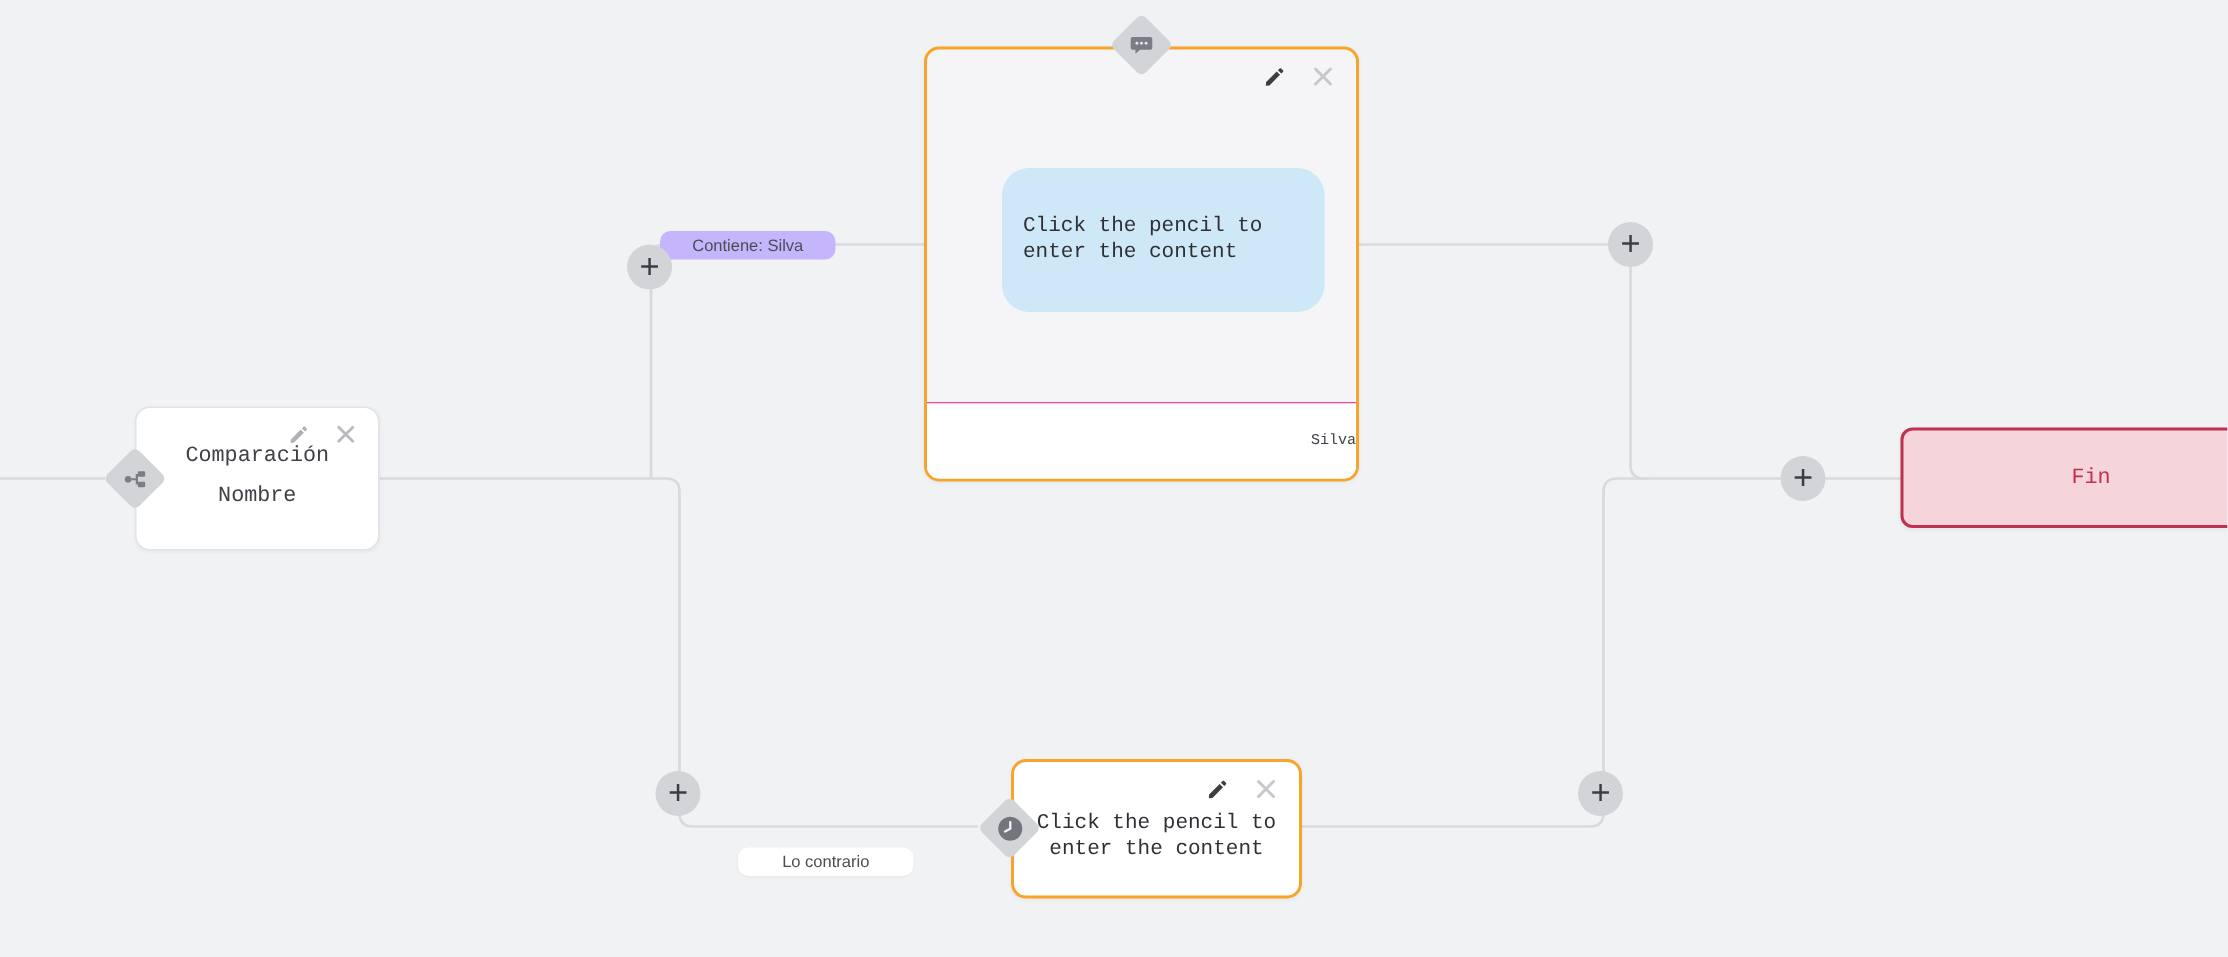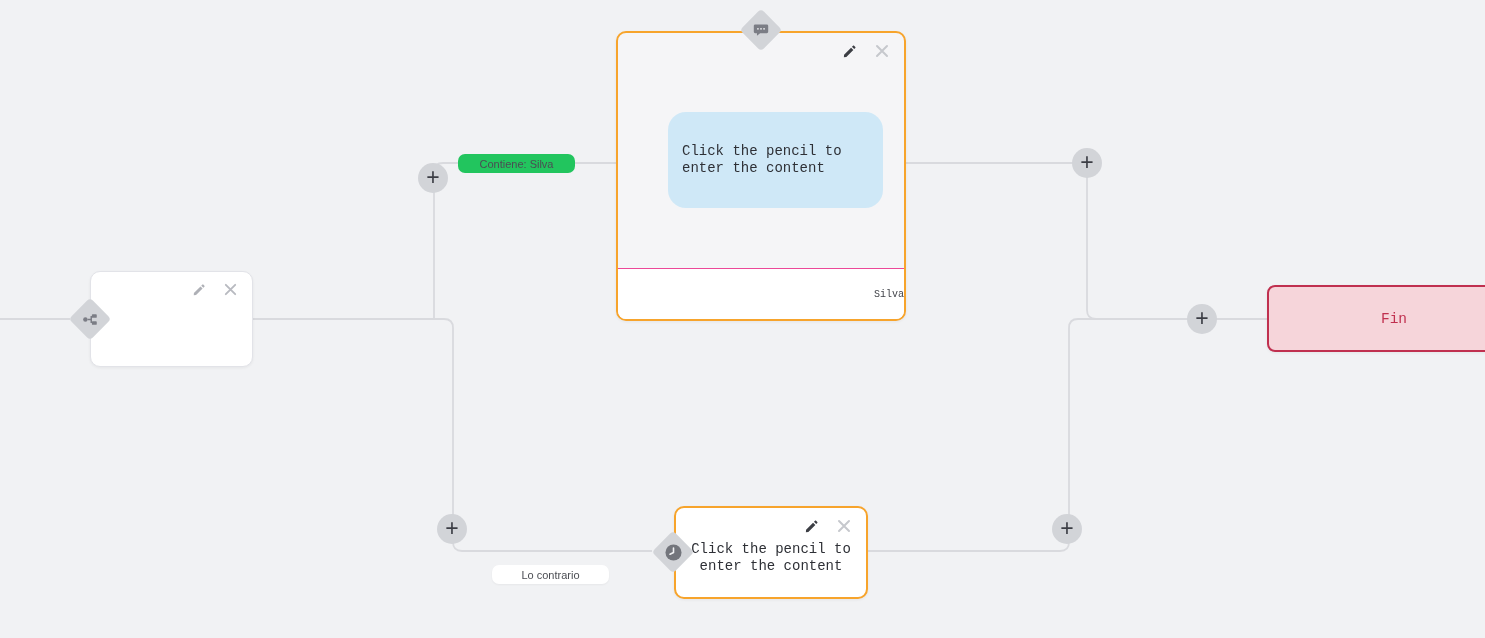--- a/index.html
+++ b/index.html
@@ -49,21 +49,21 @@
 
   
   .add-btn{position:absolute;width:30px;height:30px;border-radius:50%;background:#d2d4d8;border:none;
            z-index:6;display:flex;align-items:center;justify-content:center;cursor:pointer;padding:0;}
   .add-btn .plus{font-family:"Liberation Sans",sans-serif;font-size:23px;font-weight:400;
                  color:#3b3d44;line-height:1;margin-top:-2px;}
 
   
   .edge-pill{position:absolute;height:19px;border-radius:7px;display:flex;align-items:center;
              justify-content:center;font-size:11px;color:#4b4d53;z-index:4;padding:0 8px;box-sizing:border-box;}
-  .pill-gray{left:458px;top:154px;width:117px;background:#22c55e;}
+  .pill-gray{left:440px;top:154px;width:117px;background:#c4b5fd;}
   .pill-white{left:492px;top:565px;width:117px;background:#ffffff;box-shadow:0 1px 2px rgba(30,33,40,.05);}
 </style>
 </head>
 <body>
 
 <div class="canvas">
 
   <svg class="edges" width="1485" height="638" viewBox="0 0 1485 638">
     <path d="M0 319 H70"></path>
     <path d="M253 319 H444 Q453 319 453 328 V542 Q453 551 462 551 H652"></path>
@@ -80,20 +80,24 @@
       <span class="icon-btn pencil-muted">
         <svg width="14" height="14" viewBox="0 0 16 16" fill="currentColor">
           <path d="M2.2 11.4 2 14l2.6-.2 7.5-7.5-2.4-2.4zM10.6 3l2.4 2.4 1.2-1.2c.3-.3.3-.8 0-1.1l-1.3-1.3c-.3-.3-.8-.3-1.1 0z"></path>
         </svg>
       </span>
       <span class="icon-btn close-soft">
         <svg width="15" height="15" viewBox="0 0 16 16" fill="none" stroke="currentColor" stroke-width="2" stroke-linecap="round">
           <path d="M3 3 13 13 M13 3 3 13"></path>
         </svg>
       </span>
+    </div>
+    <div class="cond-text">
+      <div>Comparación</div>
+      <div>Nombre</div>
     </div>
   </div>
   <div class="diamond" style="left:69px;top:298px">
     <svg width="17" height="17" viewBox="0 0 16 16">
       <g fill="#7b7d85" stroke="#7b7d85">
         <circle cx="3.2" cy="8" r="2.1" stroke="none"></circle>
         <path d="M5.3 8 H8.7 M8.7 4.7 V11.3" fill="none" stroke-width="1.4"></path>
         <rect x="9.3" y="3" width="4.6" height="3.4" rx="0.8" stroke="none"></rect>
         <rect x="9.3" y="9.6" width="4.6" height="3.4" rx="0.8" stroke="none"></rect>
       </g>

